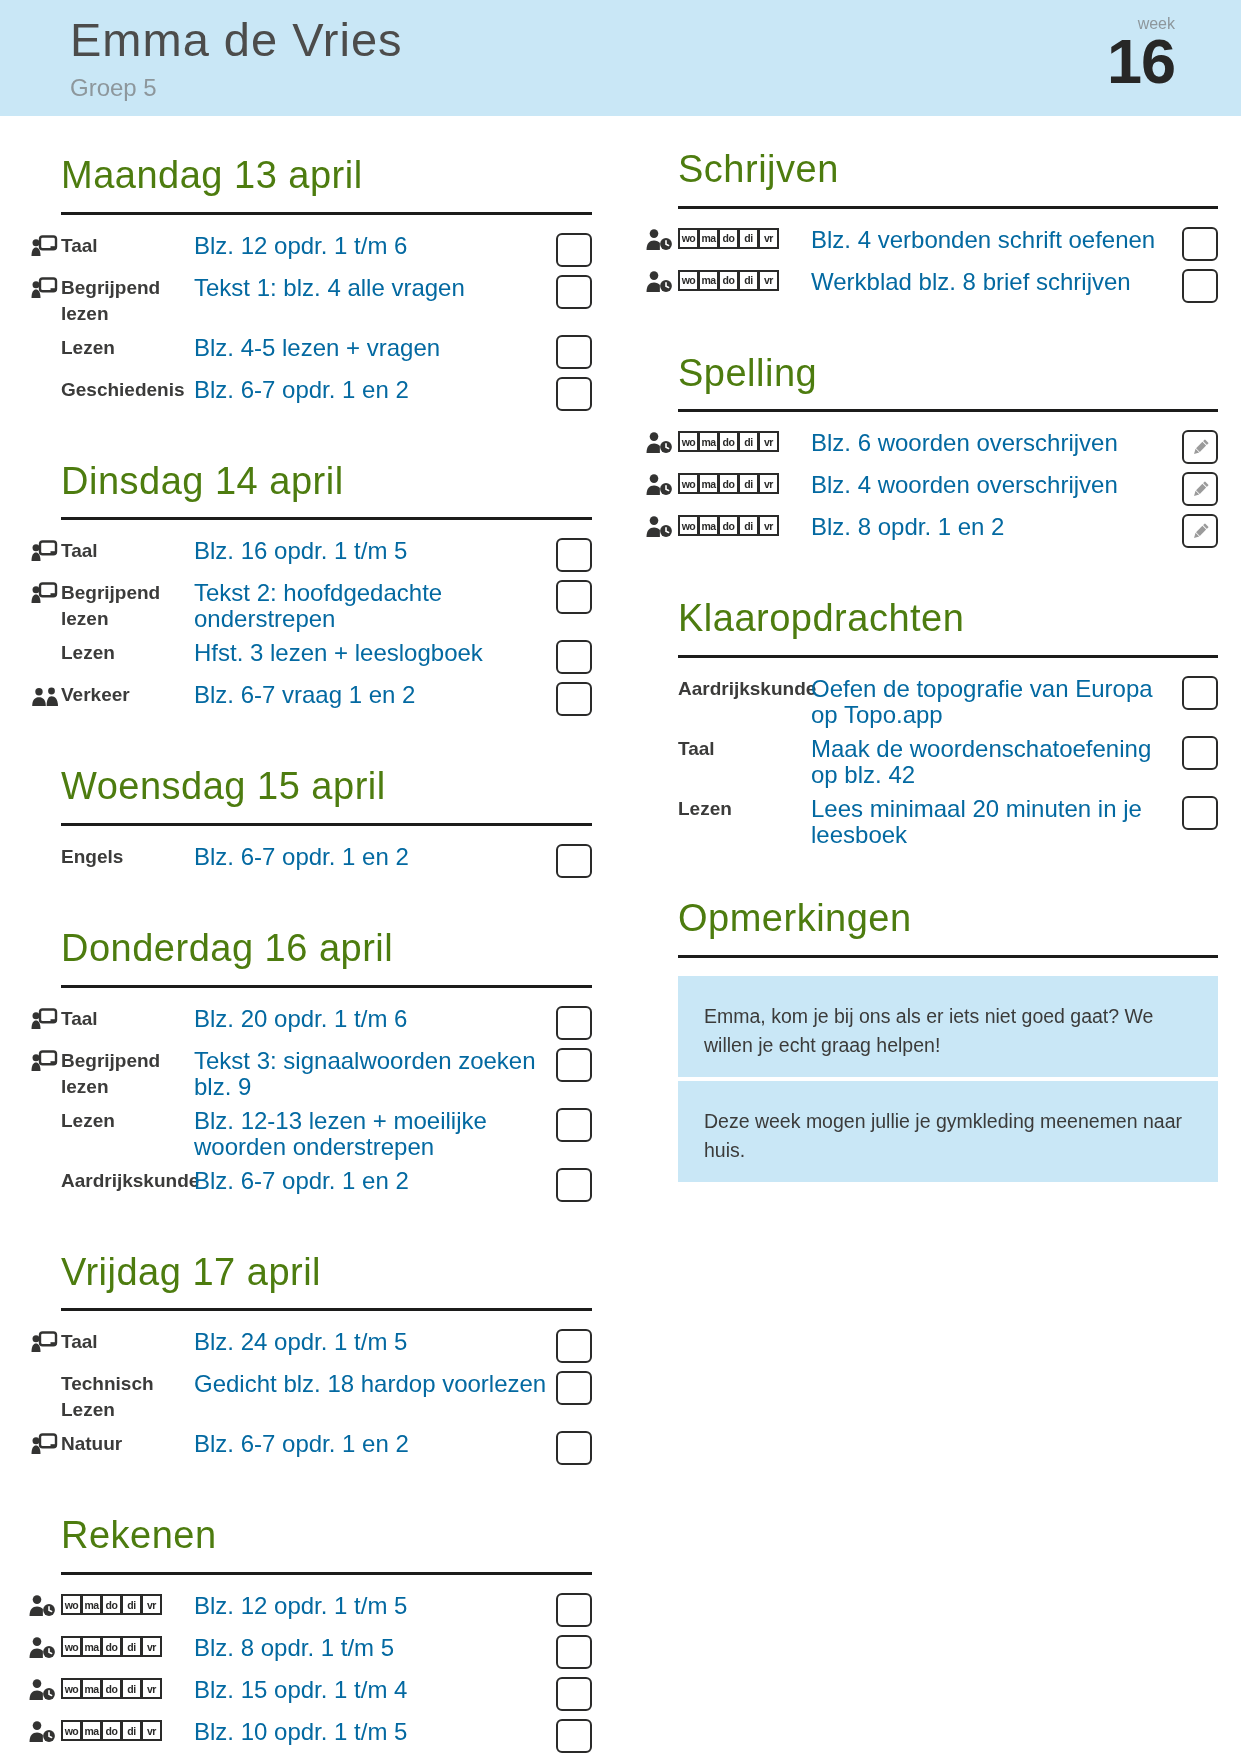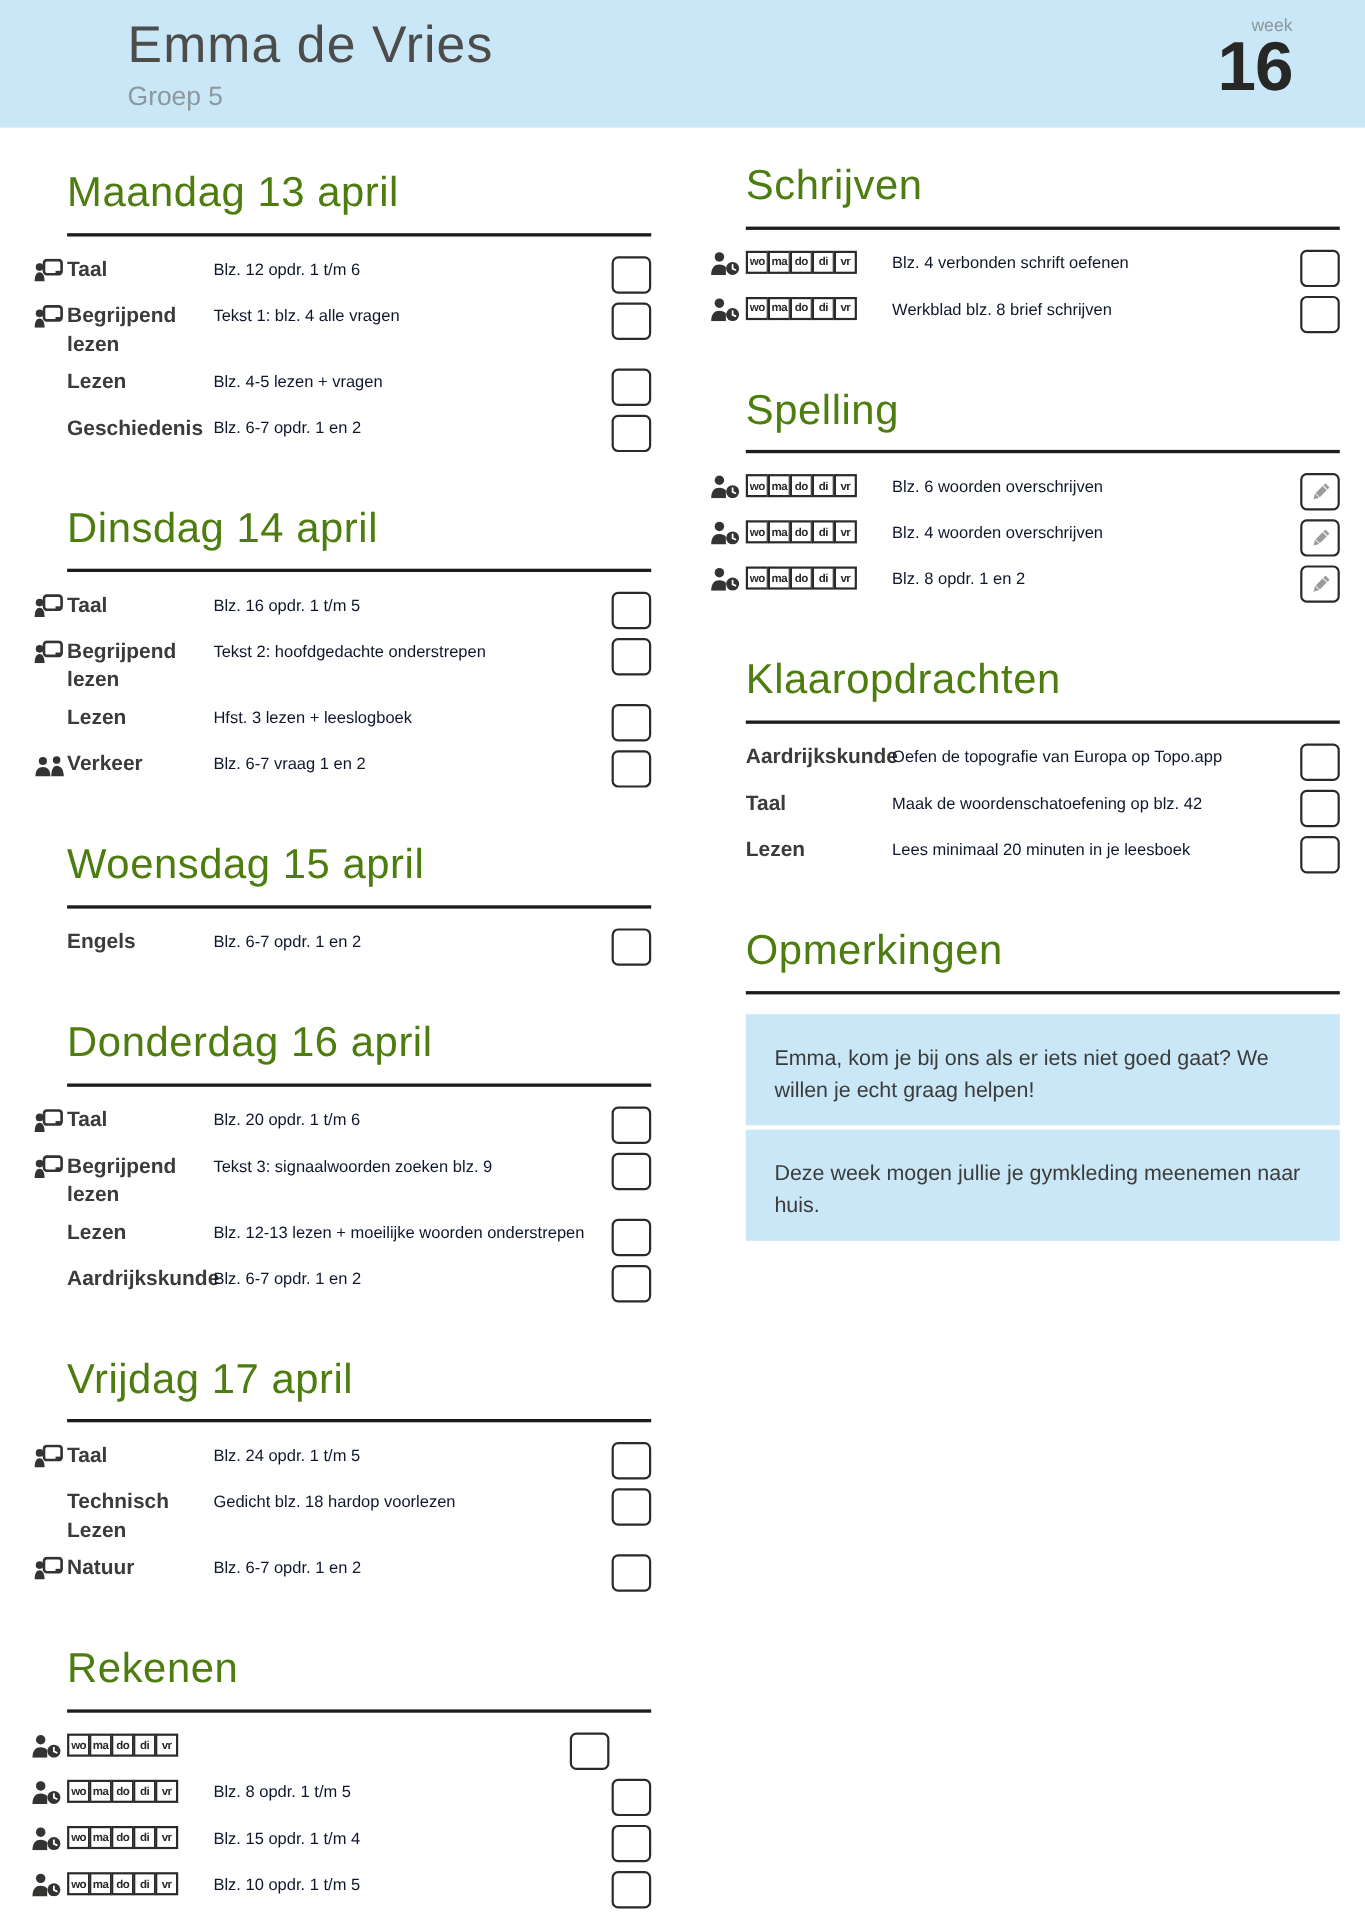--- a/index.html
+++ b/index.html
@@ -7,21 +7,21 @@
     position:relative; width:1241px; height:1754px;
     background:#ffffff; overflow:hidden;
     font-family:"Liberation Sans","DejaVu Sans",sans-serif;
     color:#3b3b3a;
   }
   
   .header {
     position:absolute; left:0; top:0; width:1241px; height:116px;
     background:#c9e7f6;
     display:flex; justify-content:space-between;
-    box-sizing:border-box; padding:14px 66px 0 116px;
+    box-sizing:border-box; padding:14px 66px 0 70px;
   }
   .student-name {
     font-size:47px; font-weight:200; color:#4c4c4b; letter-spacing:1px; line-height:1.1; margin:0;
   }
   .group-label { font-size:24px; font-weight:300; color:#8d979c; margin-top:8px; }
   .week-block { text-align:right; margin-top:2px; }
   .week-label { font-size:16px; color:#8d979c; font-weight:300; line-height:1; }
   .week-number { font-size:63px; font-weight:bold; color:#272726; line-height:0.95; letter-spacing:-1px; }
   
   .col { position:absolute; top:130px; }
@@ -34,21 +34,21 @@
     font-size:38px; font-weight:200; color:#4d7c0f; letter-spacing:0.5px;
     margin:0; line-height:1.15;
   }
   .rule { border:none; border-top:3px solid #1c1c1b; margin:14px 0 18px 0; }
   
   .row {
     position:relative; display:grid; grid-template-columns:133px 1fr 38px;
     align-items:start; margin-bottom:8px;
   }
   .lbl { font-weight:bold; font-size:19px; line-height:26px; color:#3b3b3a; white-space:normal; }
-  .desc { font-size:15px; line-height:26px; color:#0f172a; padding-right:2px; }
+  .desc { font-size:24px; line-height:26px; color:#0369a1; padding-right:2px; }
   .cb {
     box-sizing:border-box; width:36px; height:34px; justify-self:end;
     border:2.5px solid #2a2a29; border-radius:6px; background:#ffffff;
     display:flex; align-items:center; justify-content:center;
   }
   .row-icon { position:absolute; top:2px; }
   .icon-teacher   { left:-30px; width:27px; height:21px; color:#333332; }
   .icon-users     { left:-30px; width:28px; height:19px; top:5px; color:#333332; }
   .icon-userclock { left:-33px; width:28px; height:21px; color:#333332; }
   
@@ -254,20 +254,21 @@
         <span class="row-icon icon-userclock"><svg width="28" height="21">
               <use href="#i-user-clock"></use>
             </svg></span>
         <span class="badges">
           <span class="badge">wo</span>
           <span class="badge">ma</span>
           <span class="badge">do</span>
           <span class="badge">di</span>
           <span class="badge">vr</span>
         </span>
+        <span class="desc">Blz. 12 opdr. 1 t/m 5</span>
         <span class="cb"></span>
       </div>
       <div class="row">
         <span class="row-icon icon-userclock"><svg width="28" height="21">
               <use href="#i-user-clock"></use>
             </svg></span>
         <span class="badges">
           <span class="badge">wo</span>
           <span class="badge">ma</span>
           <span class="badge">do</span>

